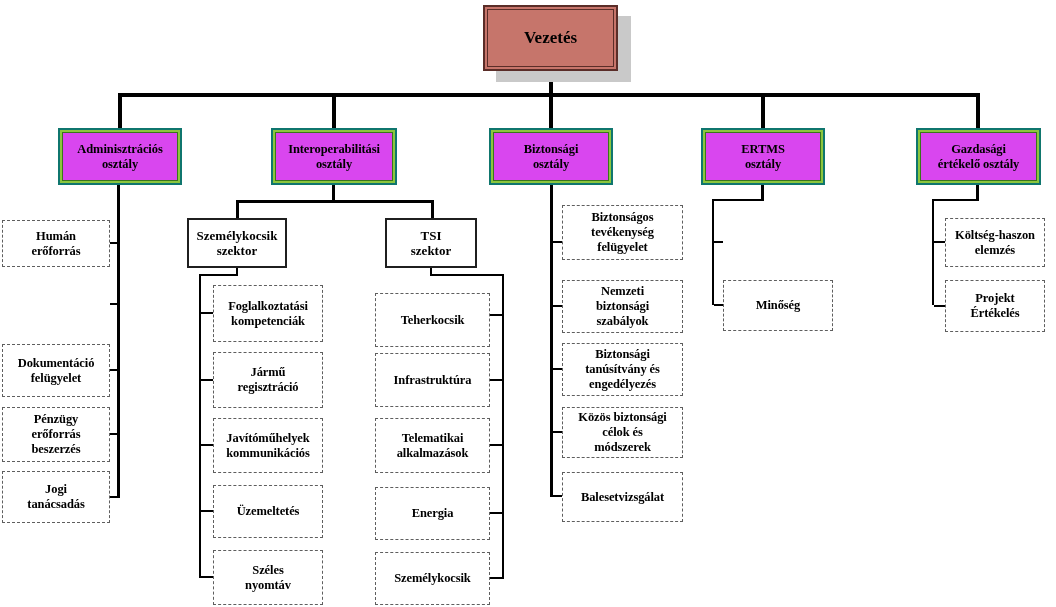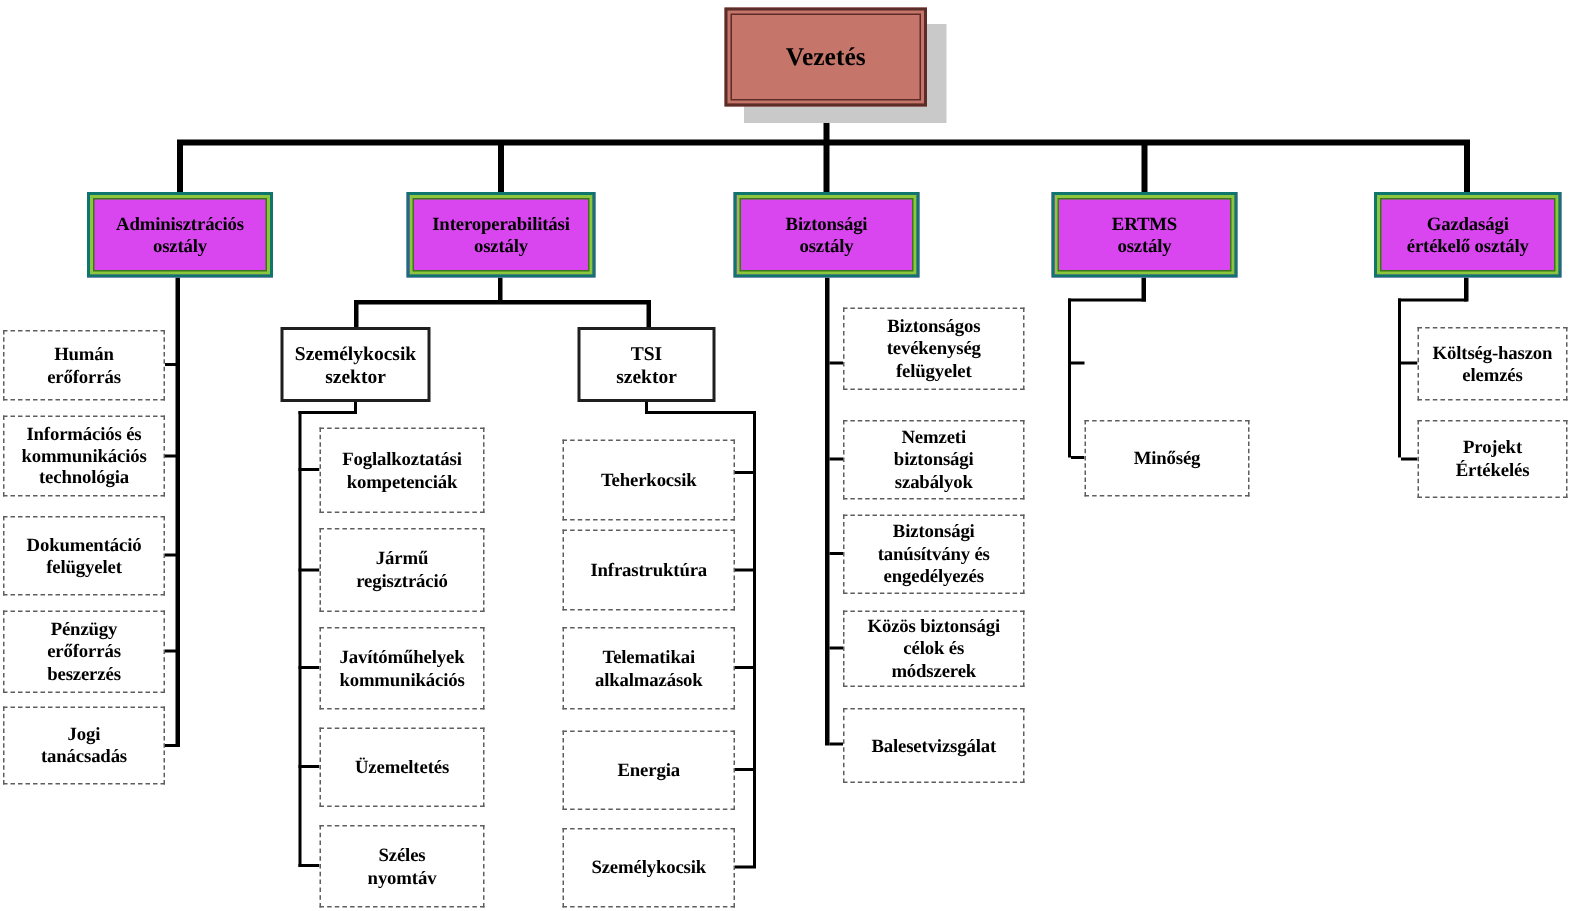--- a/index.html
+++ b/index.html
@@ -100,23 +100,20 @@
   <div class="node dept" style="left:916px;top:128px;width:125px;height:57px">Gazdasági
 értékelő osztály</div>
 
   <div class="node sector" style="left:187px;top:218px;width:100px;height:50px">Személykocsik
 szektor</div>
   <div class="node sector" style="left:385px;top:218px;width:92px;height:50px">TSI
 szektor</div>
 
   <div class="node leaf" style="left:2px;top:220px;width:108px;height:47px">Humán
 erőforrás</div>
-  <div class="node leaf" style="left:2px;top:277px;width:108px;height:54px">Információs és
-kommunikációs
-technológia</div>
   <div class="node leaf" style="left:2px;top:344px;width:108px;height:53px">Dokumentáció
 felügyelet</div>
   <div class="node leaf" style="left:2px;top:407px;width:108px;height:55px">Pénzügy
 erőforrás
 beszerzés</div>
   <div class="node leaf" style="left:2px;top:471px;width:108px;height:52px">Jogi
 tanácsadás</div>
 
   <div class="node leaf" style="left:213px;top:285px;width:110px;height:57px">Foglalkoztatási
 kompetenciák</div>

